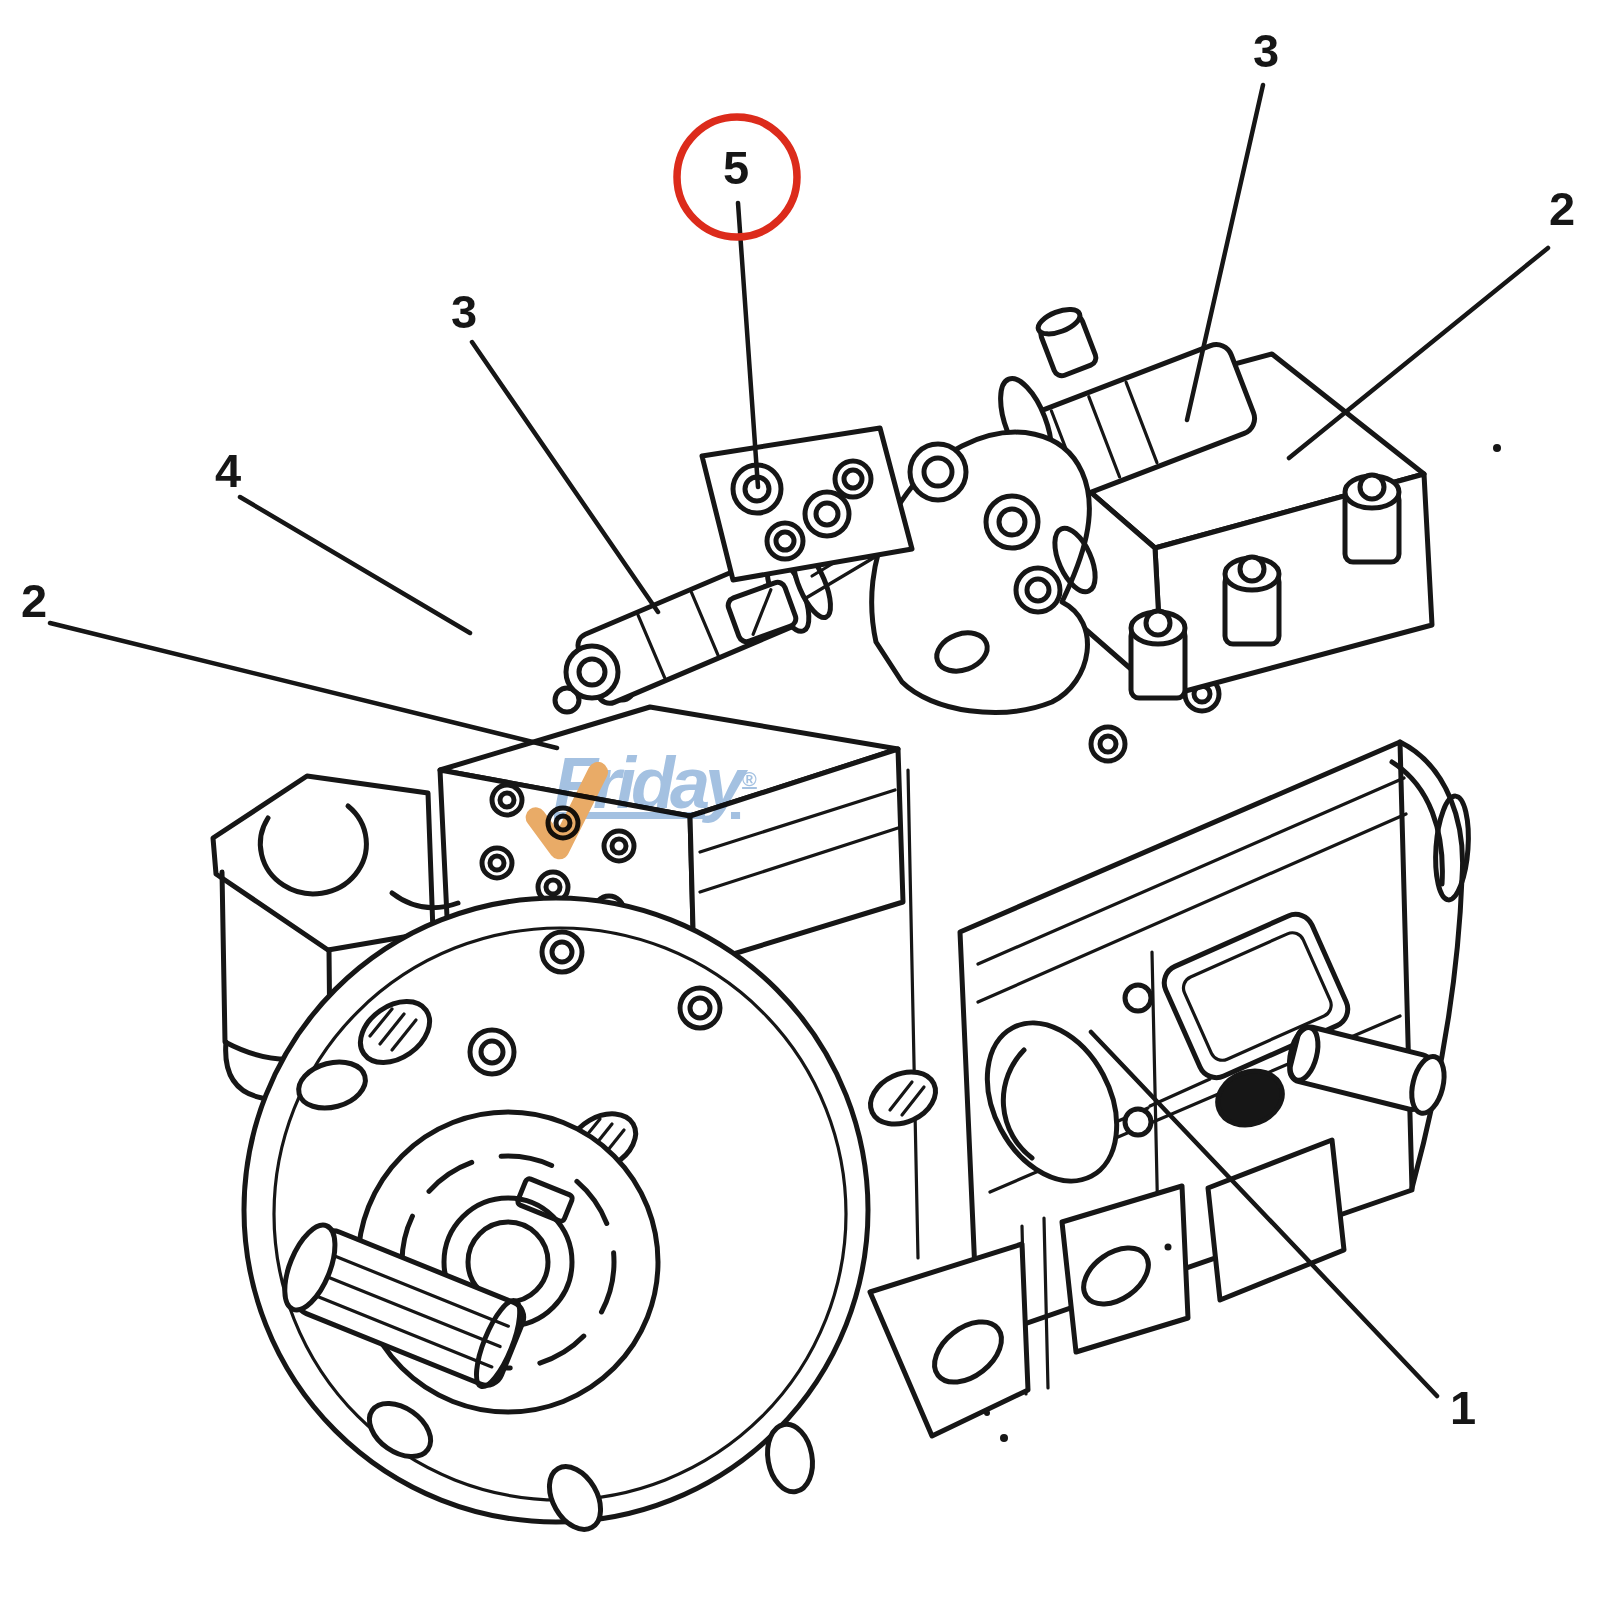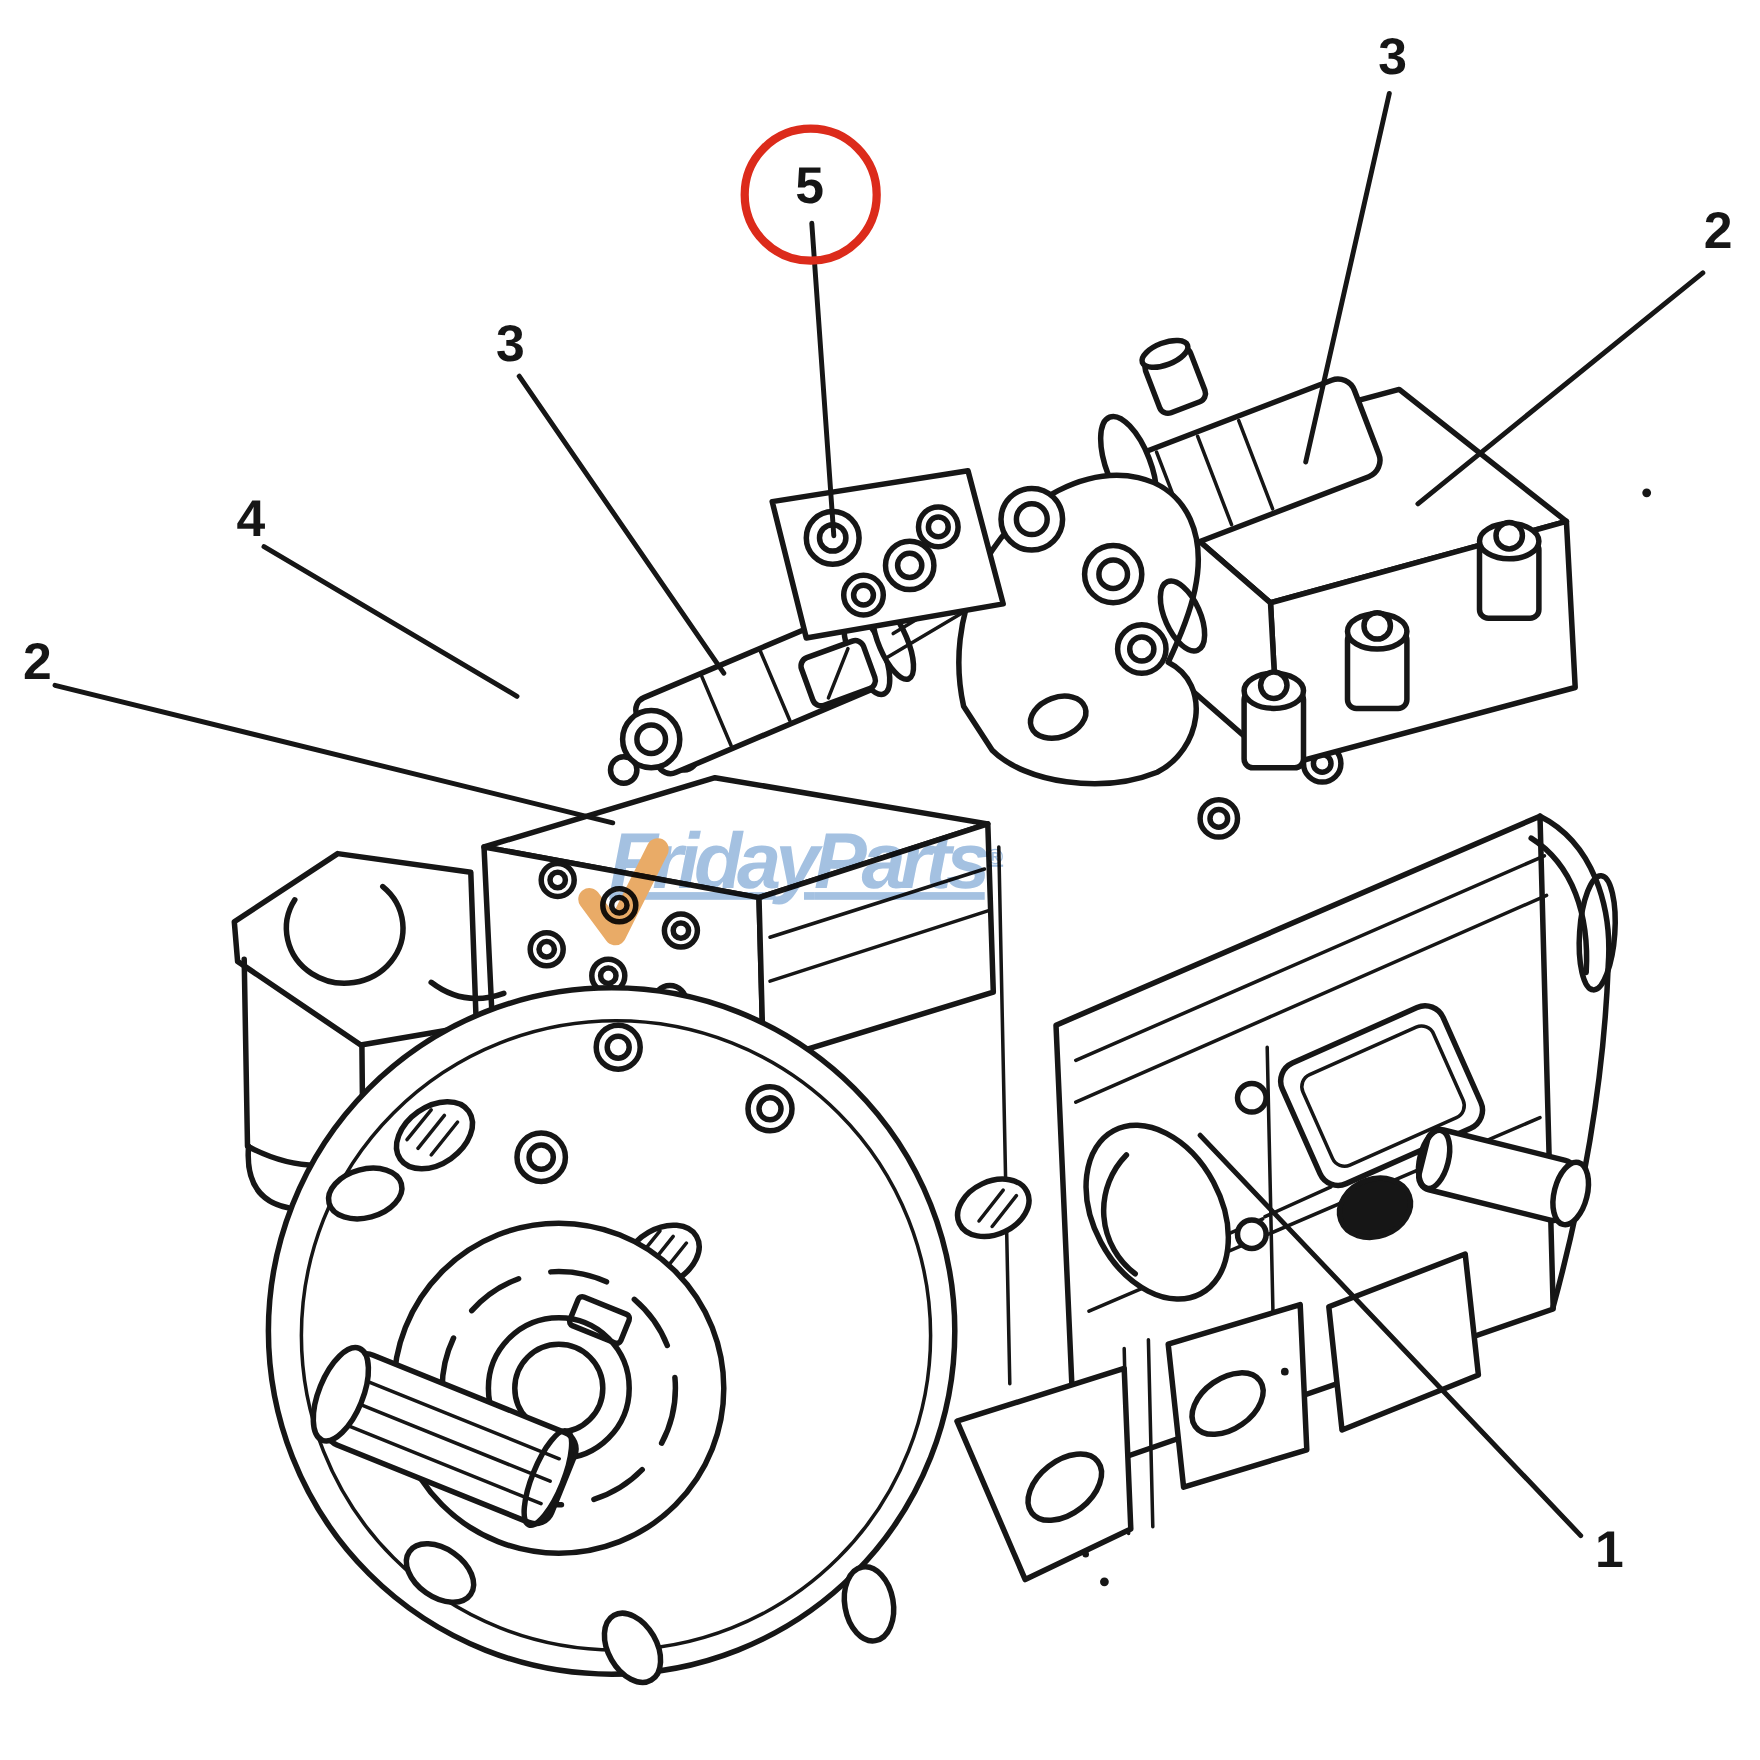--- a/index.html
+++ b/index.html
@@ -290,16 +290,15 @@
       </g>
     </g>
   </svg>
 
   <div class="watermark">
     <span>Frida</span>
       <span>y</span>
     <svg class="wm-check" viewBox="0 0 100 120">
         <path d="M14,64 L42,102 L88,10"></path>
       </svg>
-    <span>Parts</span>
     <span class="wm-reg">®</span>
   </div>
 </div>
 
 </body></html>

